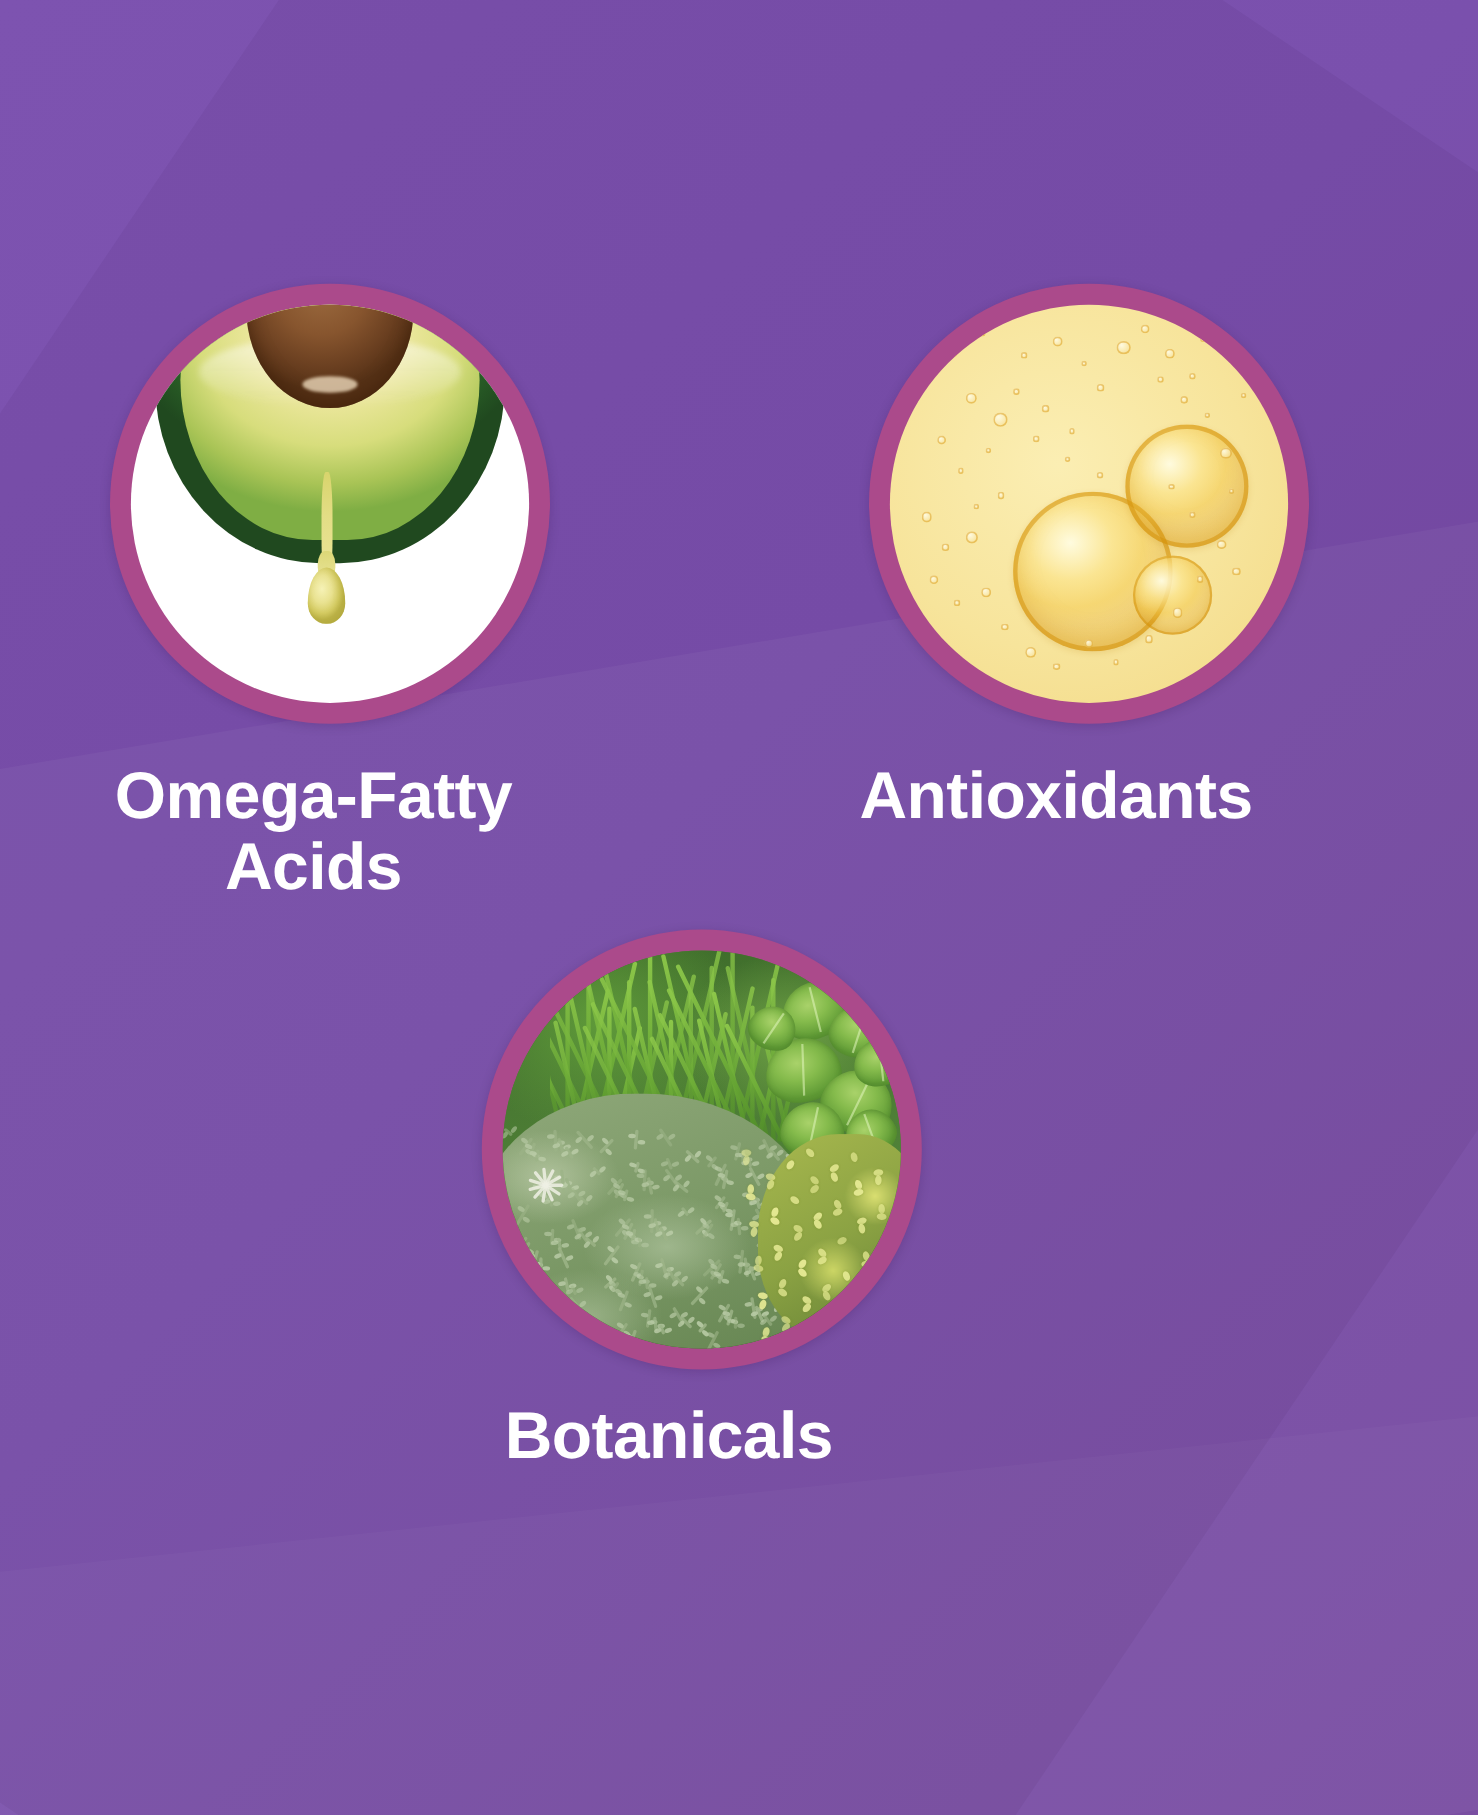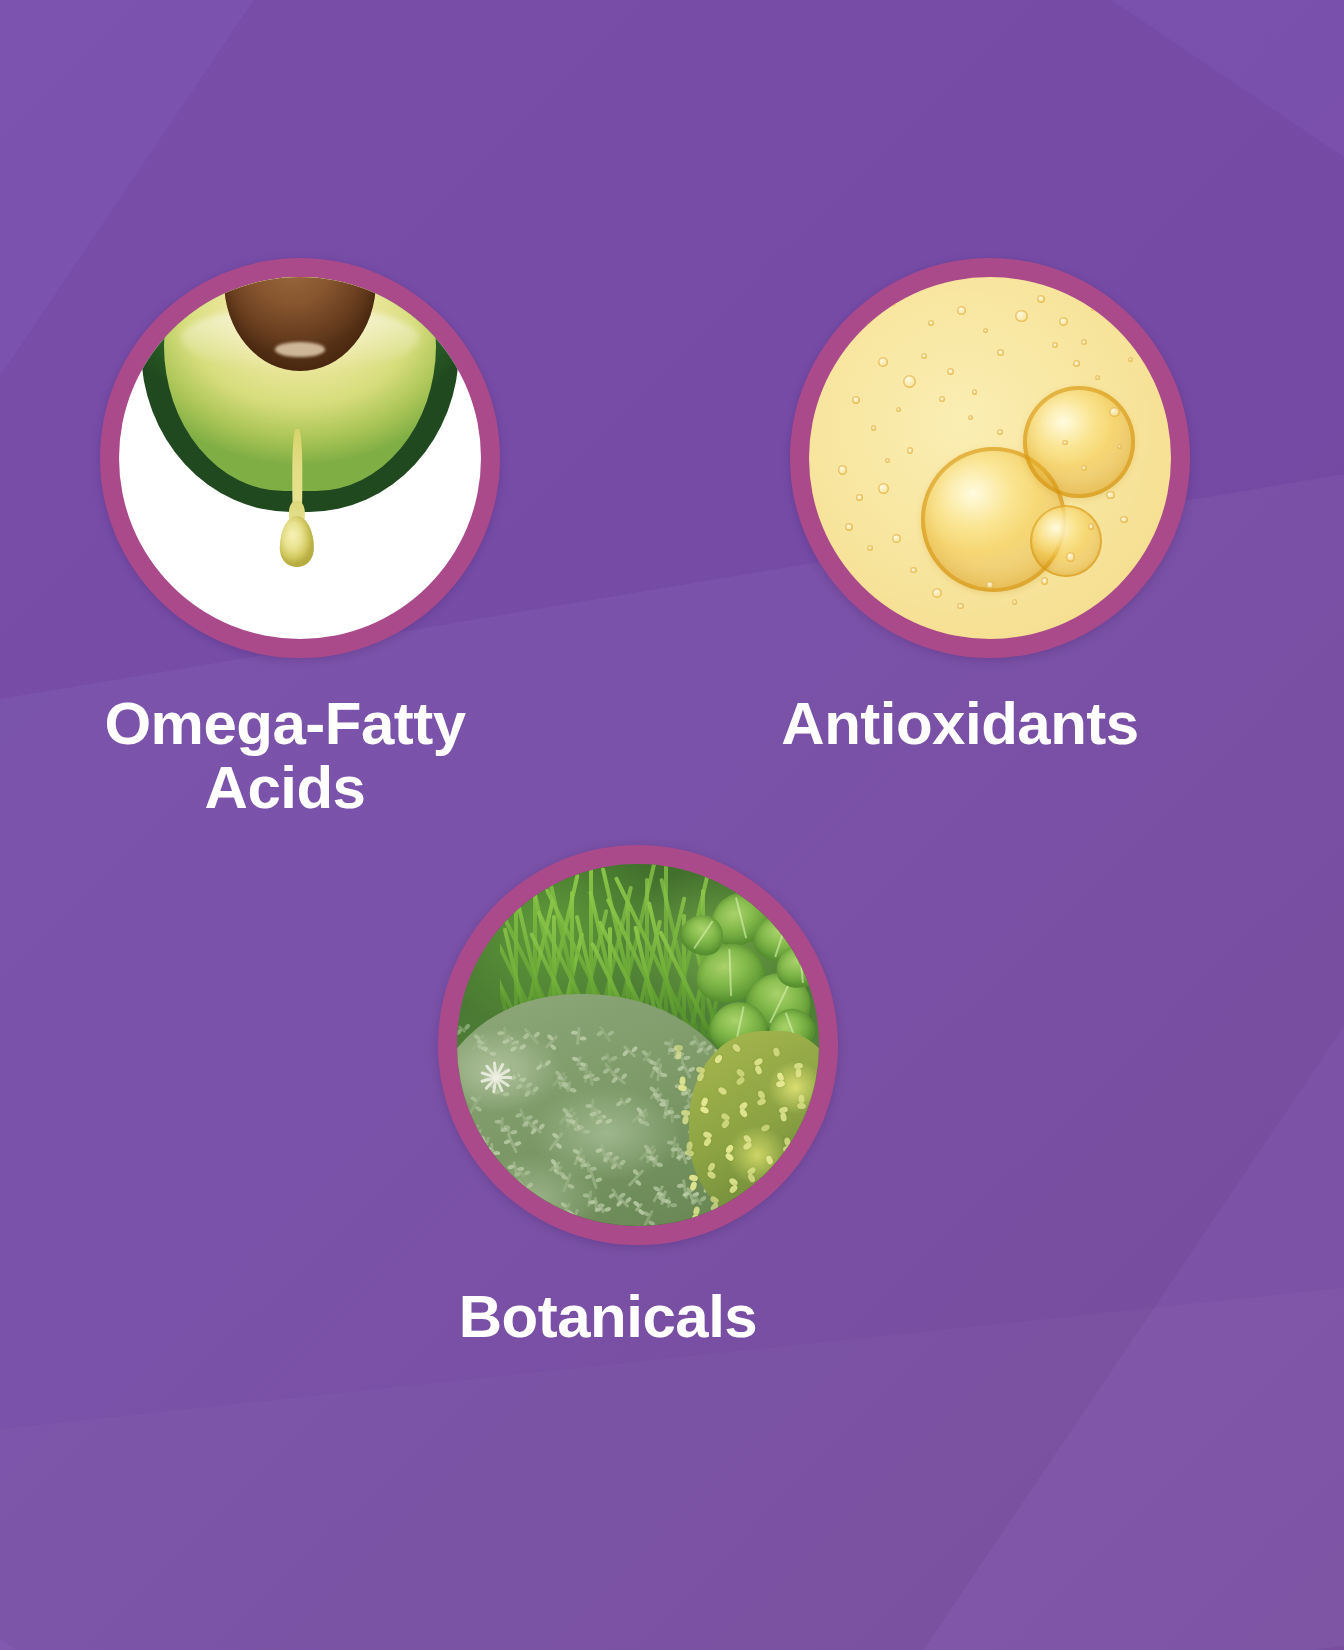--- a/index.html
+++ b/index.html
@@ -181,21 +181,21 @@
   }
   .bubble.tiny {
     background: radial-gradient(circle at 36% 32%, rgba(255,252,230,0.9), rgba(240,200,80,0.45));
     box-shadow: inset 0 0 0 1.5px rgba(214,148,12,0.45);
   }
 
   
   #badge-botan { left: 438px; top: 845px; width: 400px; }
   #badge-botan .ring  { width: 400px; height: 400px; }
   #badge-botan .disc  { width: 362px; height: 362px; background:#4d7a35; }
-  #badge-botan .label { font-size: 60px; margin-top: 40px; width: 520px; margin-left:-60px;}
+  #badge-botan .label { font-size: 60px; margin-top: 28px; width: 520px; margin-left:-60px;}
   #badge-antiox .label { font-size: 60px; margin-top: 34px; width: 520px; margin-left:-60px;}
 
   
   .herb-bg {
     position:absolute; inset:0;
     background:
       radial-gradient(ellipse 40% 30% at 72% 22%, #6ea045 0%, rgba(110,160,69,0) 70%),
       radial-gradient(ellipse 50% 40% at 25% 18%, #5f9a3a 0%, rgba(95,154,58,0) 72%),
       linear-gradient(170deg, #3d6b2a 0%, #4a7a33 35%, #53853a 70%, #3a5e28 100%);
   }

